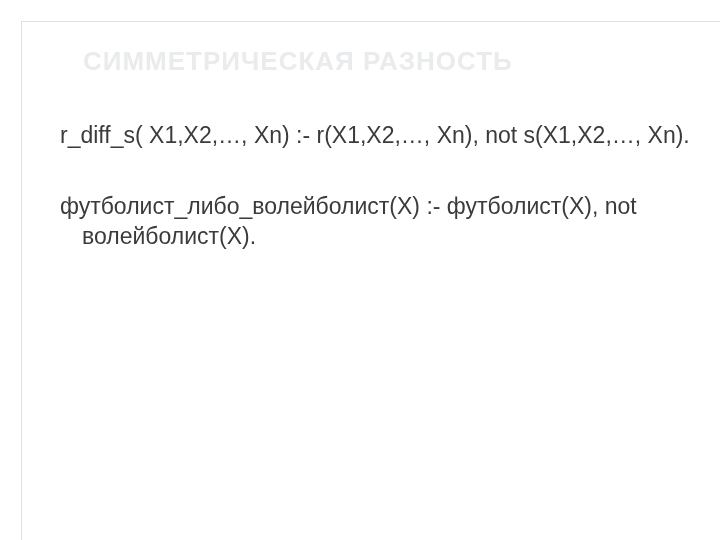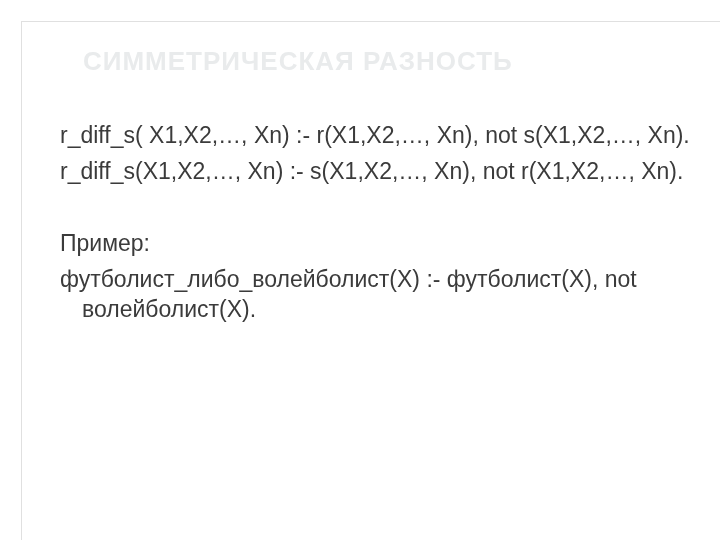--- a/index.html
+++ b/index.html
@@ -41,18 +41,16 @@
     height: 28px;
   }
 </style>
 </head>
 <body>
 
 <div class="slide">
   <div class="title">СИММЕТРИЧЕСКАЯ РАЗНОСТЬ</div>
   <div class="body">
     <p class="para">r_diff_s( X1,X2,…, Xn) :- r(X1,X2,…, Xn), not s(X1,X2,…, Xn).</p>
-    <p class="para">r_diff_s(X1,X2,…, Xn) :- s(X1,X2,…, Xn), not r(X1,X2,…, Xn).</p>
     <div class="gap"></div>
-    <p class="para">Пример:</p>
     <p class="para">футболист_либо_волейболист(Х) :- футболист(Х), not волейболист(Х).</p>
   </div>
 </div>
 
 </body></html>

